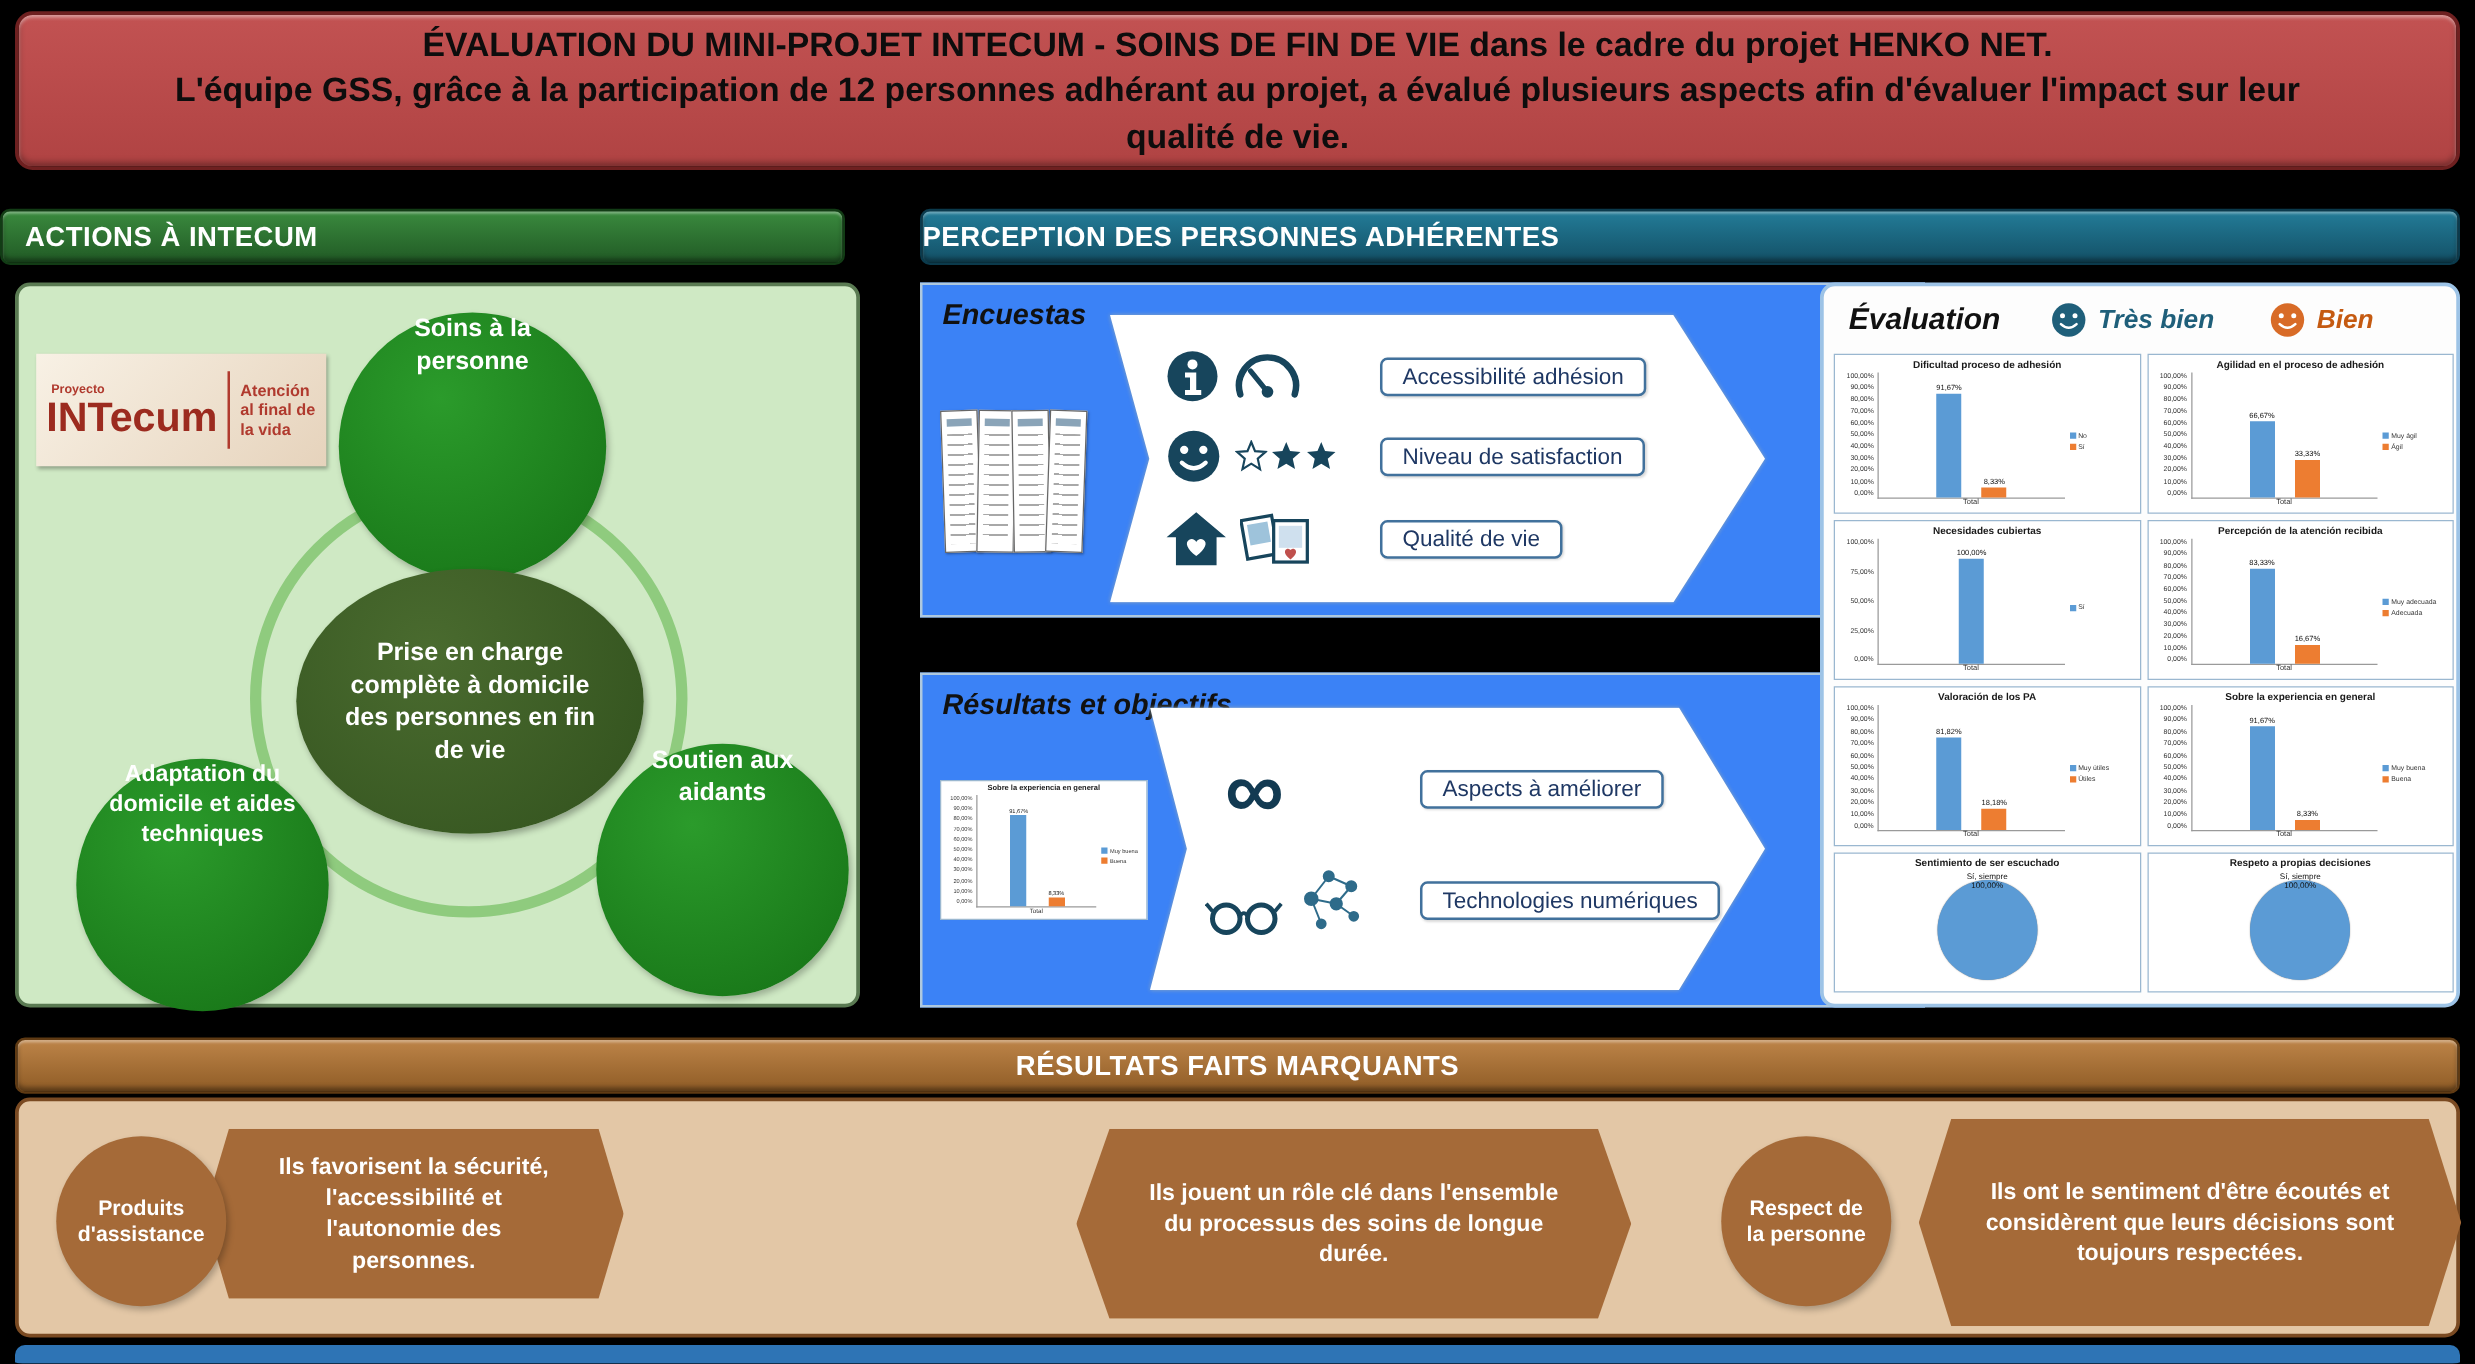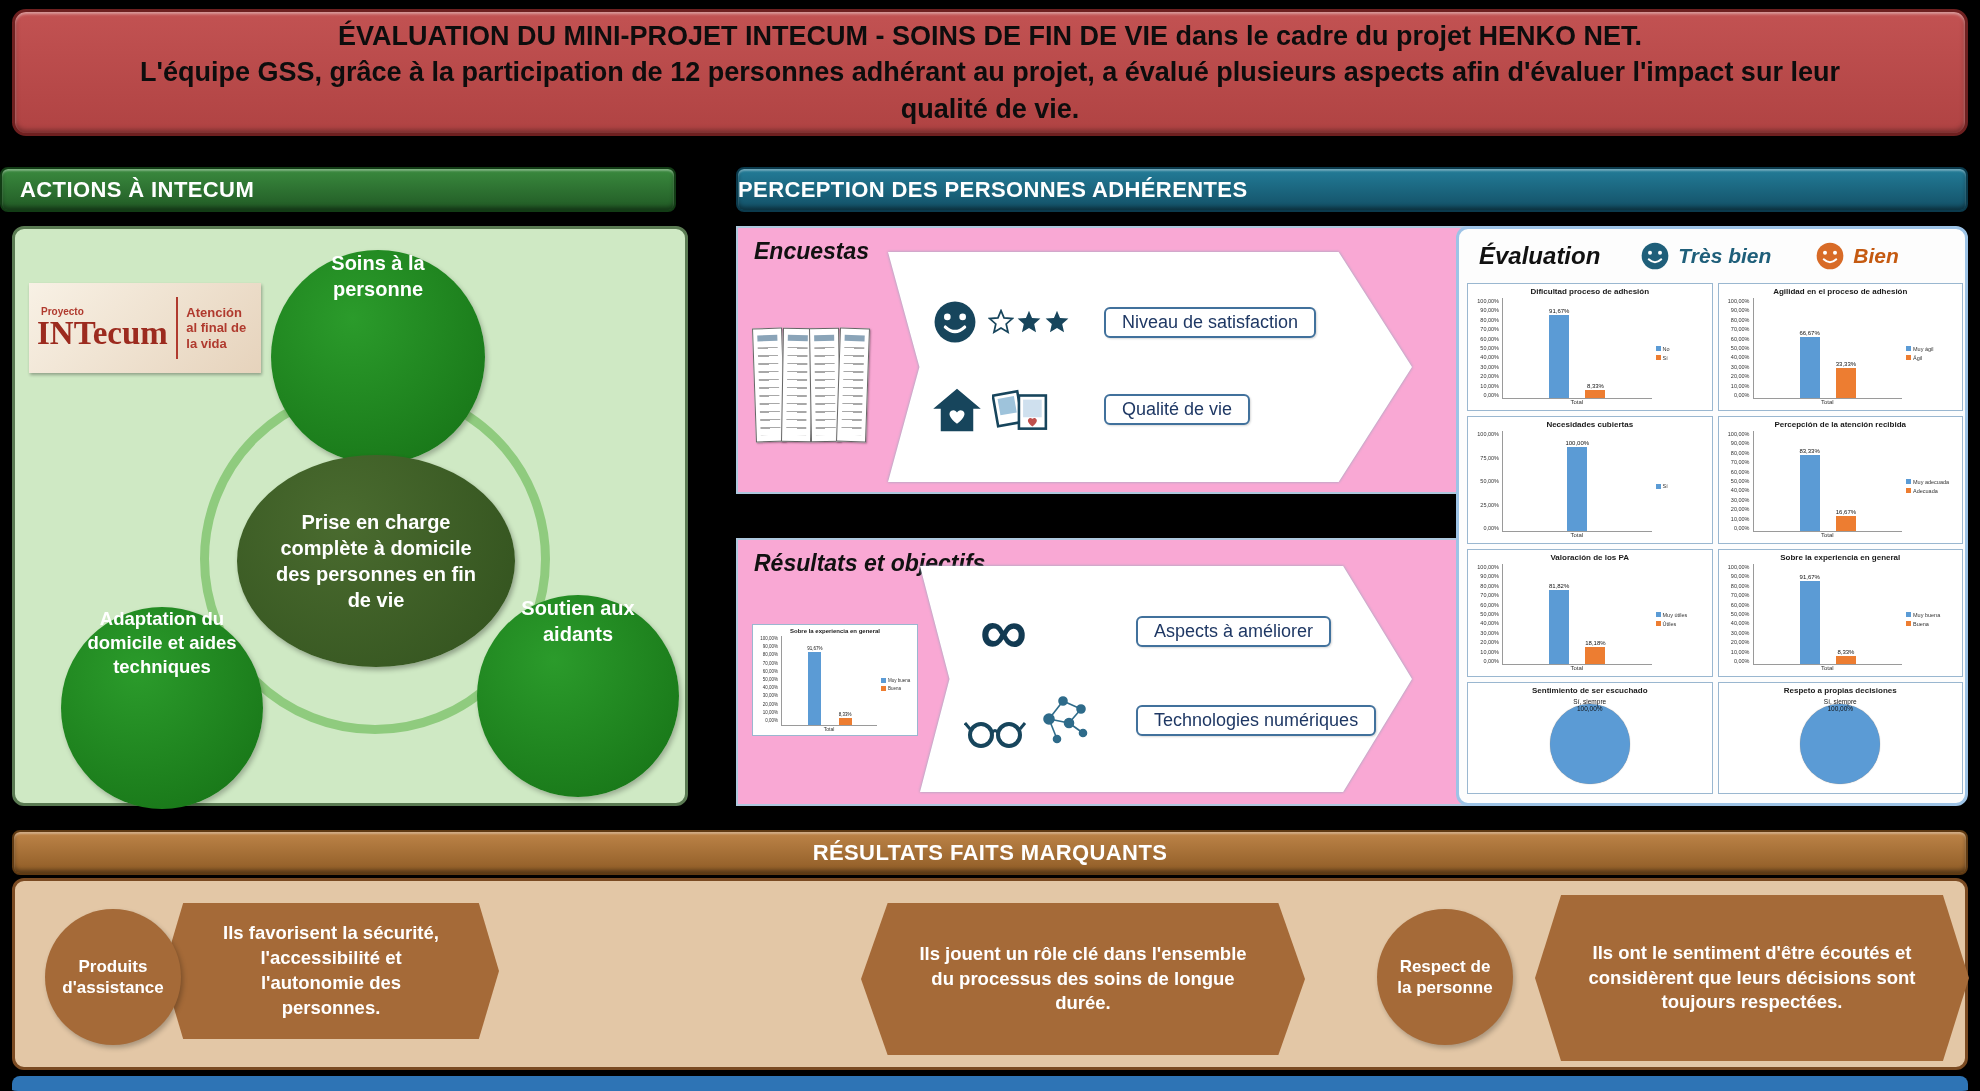--- a/index.html
+++ b/index.html
@@ -22,36 +22,36 @@
   .teal-header{left:736px;top:167px;width:1232px;background:linear-gradient(#237c98,#135066);border:2px solid #0b3a4c;justify-content:flex-start;}
   .brown-header{left:12px;top:830px;width:1956px;background:linear-gradient(#bd8448,#8f5c26);border:2px solid #5f3a13;justify-content:center;}
 
   
   .green-panel{position:absolute;left:12px;top:226px;width:676px;height:580px;background:#cfe9c4;
     border:3px solid #5a7a52;border-radius:12px;}
   .intecum-logo{position:absolute;left:14px;top:54px;width:232px;height:90px;
     background:linear-gradient(135deg,#f8f1e5,#e6d3bc);display:flex;align-items:center;padding:6px 8px;gap:8px;
     box-shadow:1px 2px 3px rgba(0,0,0,.3);}
   .logo-proyecto{font-size:10px;color:#b03a2e;font-weight:bold;padding-left:4px;}
-  .logo-name{font-family:Liberation Serif, serif;font-size:33px;font-weight:bold;color:#9c2b1f;line-height:1;}
+  .logo-name{font-family:Liberation Sans, sans-serif;font-size:33px;font-weight:bold;color:#9c2b1f;line-height:1;}
   .logo-divider{width:3px;height:62px;background:#b03a2e;}
   .logo-tagline{width:80px;font-size:13px;font-weight:bold;color:#b03a2e;line-height:1.2;}
   .ring{position:absolute;left:185px;top:155px;width:350px;height:350px;border:9px solid #8fcb7e;border-radius:50%;}
   .circle{position:absolute;border-radius:50%;background:radial-gradient(circle at 38% 32%,#2b9b2b,#157015);
     display:flex;justify-content:center;text-align:center;
     color:#fff;font-weight:bold;font-size:20px;line-height:1.3;padding:0 26px;box-shadow:2px 3px 5px rgba(0,0,0,.25);}
   .circle-top{left:256px;top:21px;width:214px;height:214px;}
   .circle-left{left:46px;top:378px;width:202px;height:202px;font-size:18.5px;}
   .circle-right{left:462px;top:366px;width:202px;height:202px;}
   .ellipse-center{position:absolute;left:222px;top:226px;width:278px;height:212px;border-radius:50%;
     background:radial-gradient(circle at 38% 32%,#4a6b2f,#31511d);display:flex;align-items:center;justify-content:center;
     text-align:center;color:#fff;font-weight:bold;font-size:20px;line-height:1.3;padding:0 34px;box-shadow:2px 3px 5px rgba(0,0,0,.3);}
 
   
-  .blue-panel{position:absolute;width:804px;height:268px;background:#f9a8d4;border:2px solid #aec8de;border-radius:0;}
+  .blue-panel{position:absolute;width:804px;height:268px;background:#3b82f6;border:2px solid #aec8de;border-radius:0;}
   .encuestas-panel{left:736px;top:226px;}
   .resultats-panel{left:736px;top:538px;}
   .panel-title{position:absolute;left:16px;top:10px;font-size:23px;font-weight:bold;font-style:italic;color:#111;}
 
   
   .docs{position:absolute;left:16px;top:96px;width:122px;height:126px;}
   .doc-page{position:absolute;top:4px;width:30px;height:114px;background:#fff;border:1px solid #666;box-shadow:1px 1px 2px rgba(0,0,0,.35);}
   .doc-page::before{content:"";position:absolute;left:4px;right:4px;top:6px;height:6px;background:#8aa4b8;}
   .doc-page::after{content:"";position:absolute;left:4px;right:4px;top:18px;bottom:6px;
     background:repeating-linear-gradient(to bottom,#a8a8a8 0 1.5px,transparent 1.5px 8px);}
@@ -183,20 +183,35 @@
   <div class="blue-panel encuestas-panel">
     <div class="panel-title">Encuestas</div>
     <div class="docs">
       <div class="doc-page"></div>
       <div class="doc-page"></div>
       <div class="doc-page"></div>
       <div class="doc-page"></div>
     </div>
     <div class="arrow-shape arrow-1">
       <div class="arrow-inner">
+        <div class="arrow-row">
+          <div class="icon-group">
+            <svg width="44" height="44" viewBox="0 0 44 44">
+              <circle cx="22" cy="22" r="20" fill="#17455c"></circle>
+              <circle cx="22" cy="12.5" r="4" fill="#fff"></circle>
+              <path d="M16 19 h9 v14 h4 v4 H16 v-4 h4 v-10 h-4 z" fill="#fff"></path>
+            </svg>
+            <svg width="56" height="46" viewBox="0 0 54 44">
+              <path d="M6 36 A22 22 0 1 1 48 36" fill="none" stroke="#17455c" stroke-width="5" stroke-linecap="round"></path>
+              <line x1="27" y1="34" x2="14" y2="18" stroke="#17455c" stroke-width="4" stroke-linecap="round"></line>
+              <circle cx="27" cy="34" r="4.5" fill="#17455c"></circle>
+            </svg>
+          </div>
+          <div class="chip">Accessibilité adhésion</div>
+        </div>
         <div class="arrow-row">
           <div class="icon-group">
             <svg width="46" height="46" viewBox="0 0 36 36">
               <circle cx="18" cy="18" r="16" fill="#17455c"></circle>
               <circle cx="12" cy="14" r="2.6" fill="#fff"></circle>
               <circle cx="24" cy="14" r="2.6" fill="#fff"></circle>
               <path d="M10.5 22 Q18 29 25.5 22" stroke="#fff" stroke-width="2.6" fill="none" stroke-linecap="round"></path>
             </svg>
             <div class="stars">
               <svg width="26" height="26" viewBox="0 0 24 24">

